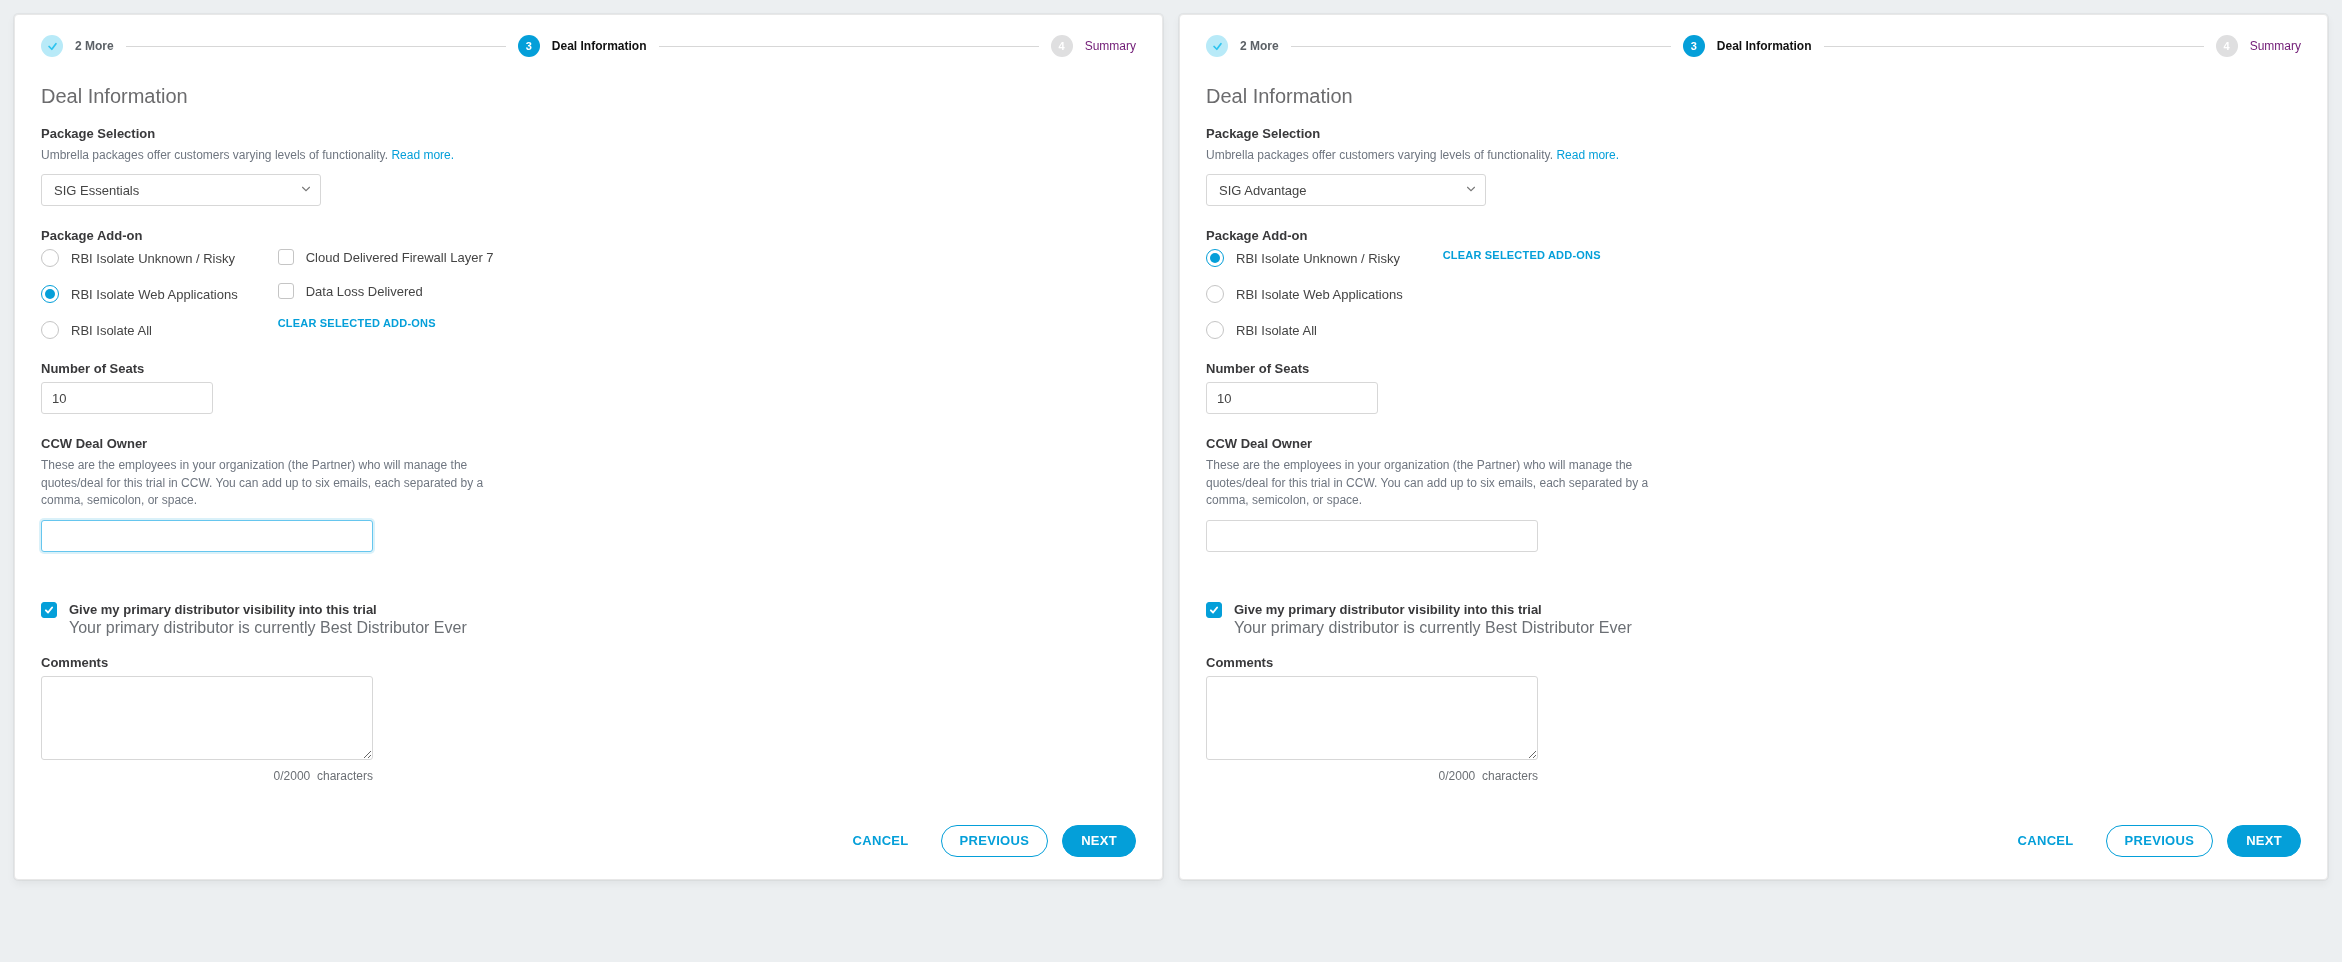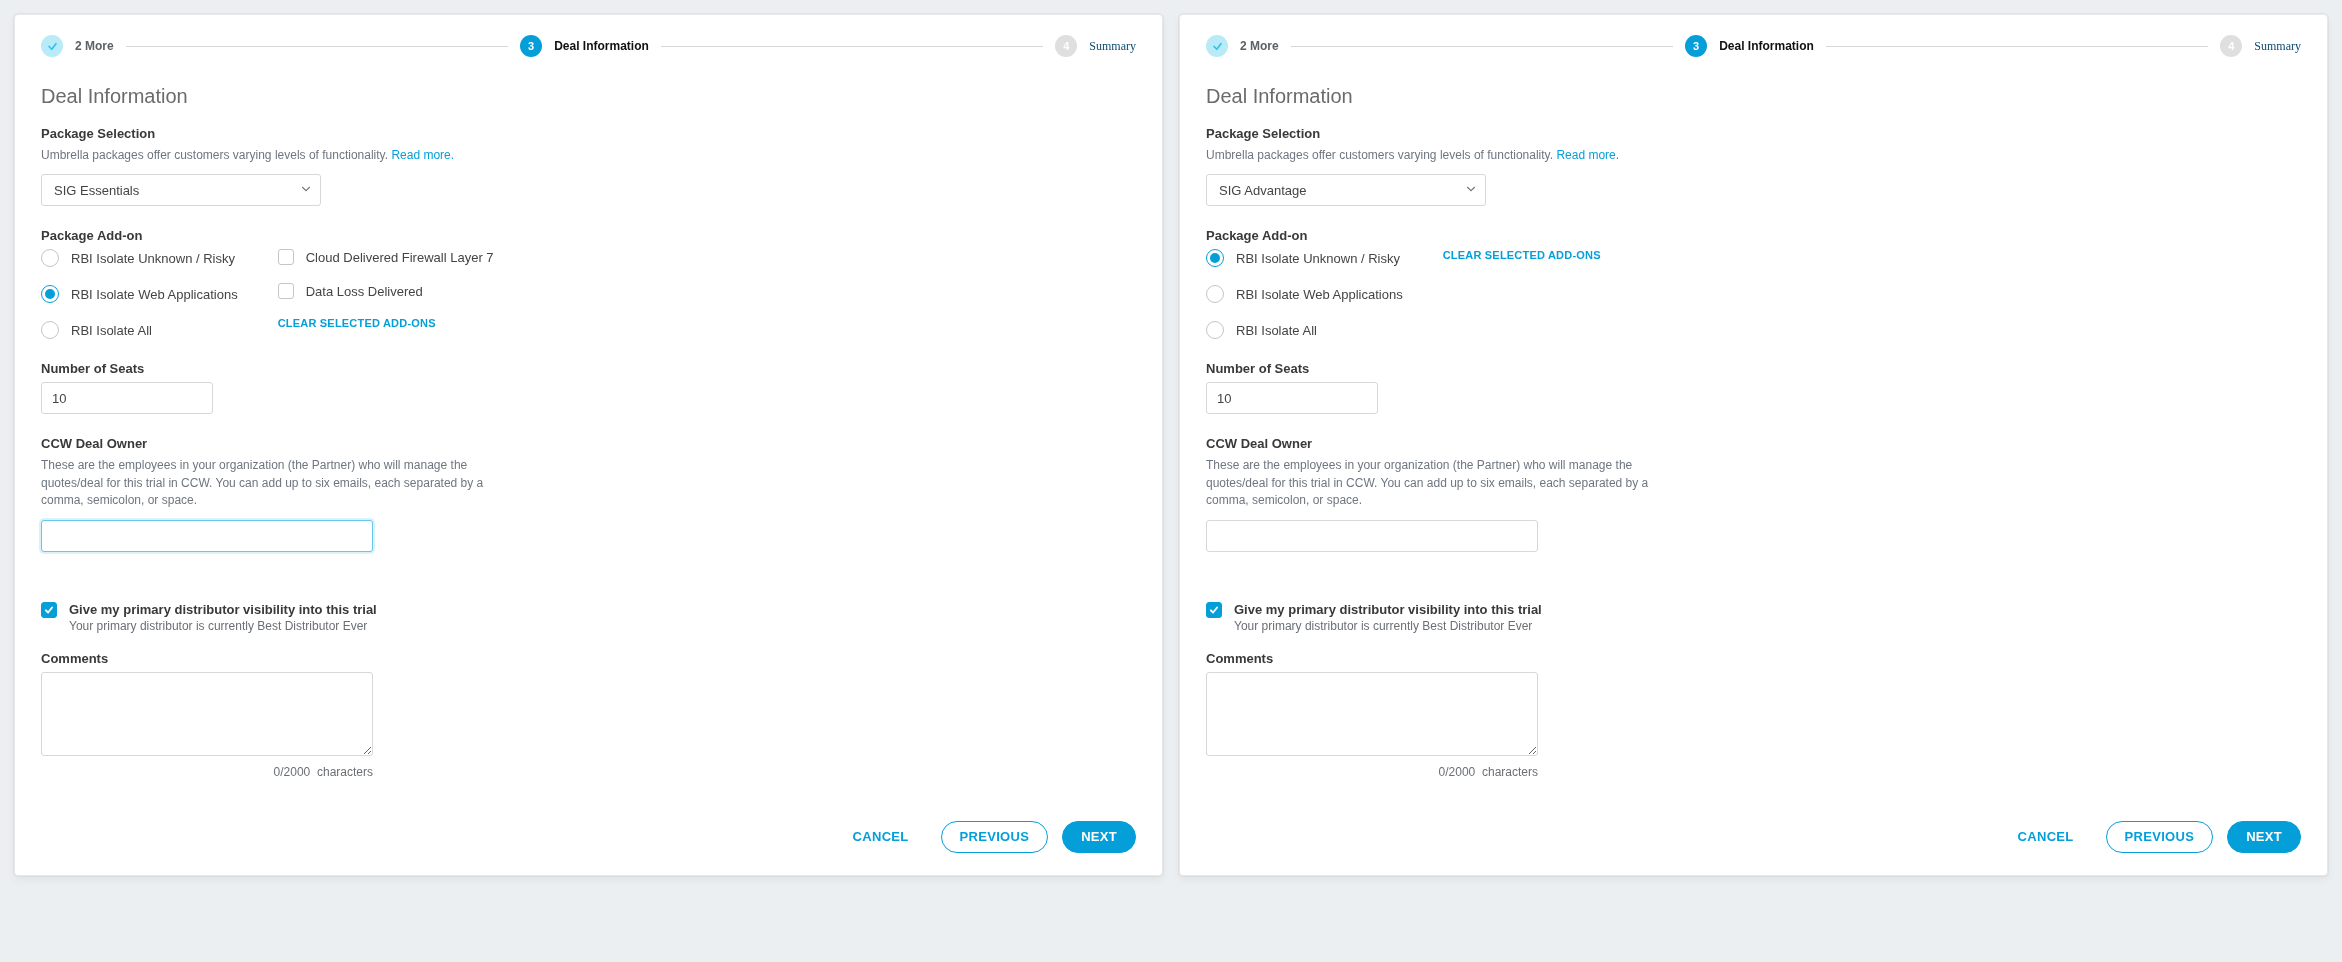--- a/index.html
+++ b/index.html
@@ -52,21 +52,21 @@
     display:flex;align-items:center;justify-content:center;
     font-size:11px;
     flex:none;
   }
   .step-done{background:#b8eaf8;color:#2ec4ef;}
   .step-done svg{width:11px;height:11px;}
   .step-active{background:var(--blue);color:#fff;font-weight:700;}
   .step-future{background:var(--step-gray);color:#fff;font-weight:700;}
   .step-label-done{font-weight:600;color:#5c6166;}
   .step-label-active{font-weight:700;color:#111;}
-  .step-label-future{color:#0c4a6e;font-family:Liberation Serif, serif;}
+  .step-label-future{color:#701a75;}
   .step-line{flex:1;height:1px;background:var(--border);}
 
   
   h2.page-title{
     font-weight:400;
     font-size:20px;
     color:#6b6b6d;
     margin:4px 0 18px 0;
   }
   .section-label{
@@ -155,21 +155,21 @@
     font-size:13px;
     color:#444;
     background:#fff;
     width:172px;
   }
   .text-input.wide{width:332px;}
   .text-input.focused{border-color:#66c6ee;box-shadow:0 0 0 2px rgba(4,159,217,0.15);}
 
   .visibility-block{display:flex;align-items:flex-start;gap:12px;margin-top:28px;margin-bottom:18px;}
   .vis-text b{font-weight:700;}
-  .vis-text .sub{font-size:12px;color:#6b6f74;margin-top:2px;}
+  .vis-text .sub{font-size:16px;color:#6b6f74;margin-top:2px;}
 
   .textarea{
     width:332px;max-width:100%;
     height:84px;
     border:1px solid var(--border);
     border-radius:3px;
     padding:8px 10px;
     font-size:13px;
     font-family:inherit;
     resize:both;

